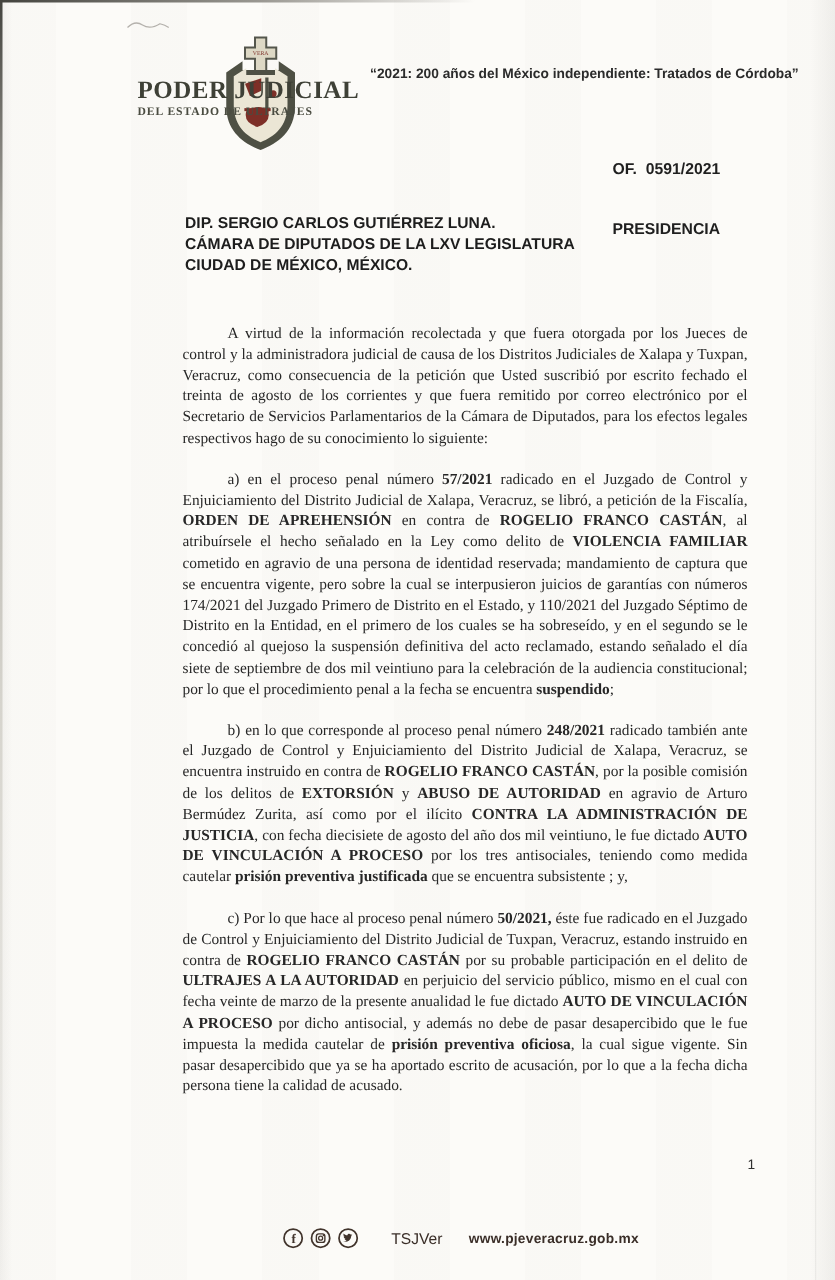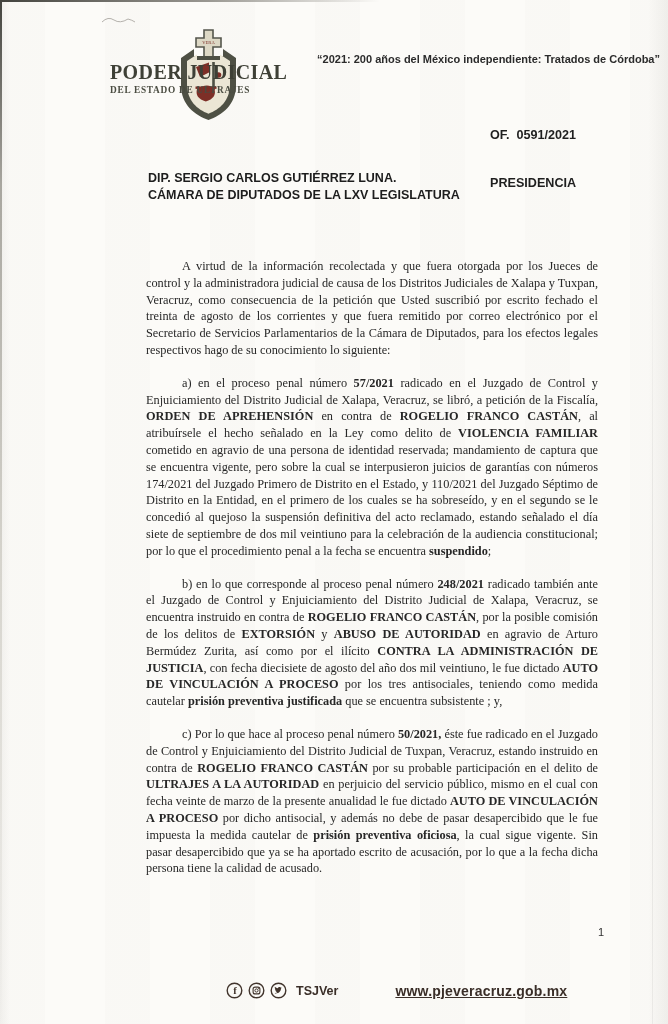--- a/index.html
+++ b/index.html
@@ -20,39 +20,39 @@
     background:linear-gradient(180deg,rgba(0,0,0,0),rgba(0,0,0,0.08) 40%,rgba(0,0,0,0.05));}
   .scribble{position:absolute;left:98px;top:12px;}
 
   .logo{position:absolute;left:42px;top:28px;width:200px;height:100px;text-align:right;}
   .logo-text{position:absolute;left:68px;top:33px;width:132px;}
   .logo-title{font-family:"Liberation Serif", serif;font-size:20px;font-weight:700;
     color:#3e4036;letter-spacing:0.4px;white-space:nowrap;}
   .logo-subtitle{font-family:"Liberation Serif", serif;font-size:9.3px;font-weight:700;
     color:#4a4c41;letter-spacing:0.75px;margin-top:1px;white-space:nowrap;}
 
-  .motto{position:absolute;top:53px;right:8px;font-size:11px;font-weight:700;
+  .motto{position:absolute;top:53px;right:29px;font-size:11px;font-weight:700;
     color:#2b2b2b;white-space:nowrap;}
   .office-block{position:absolute;left:490px;top:95px;font-weight:700;font-size:12.6px;
     line-height:16px;color:#1f1f1f;white-space:pre;}
 
   .recipient{position:absolute;left:148px;top:170px;font-weight:700;font-size:12.5px;
     line-height:17px;color:#1d1d1d;}
 
   .body-text{position:absolute;left:146px;top:258px;width:452px;
     font-size:12.3px;line-height:16.8px;text-align:justify;color:#272727;}
   .para{margin:0 0 16px 0;text-indent:36px;font-family:Liberation Serif, serif;}
   .para .b{font-weight:700;}
 
   .page-number{position:absolute;left:598px;top:926px;font-size:11px;color:#303030;}
 
   .footer{position:absolute;left:226px;top:982px;display:flex;align-items:center;color:#41342c;}
   .footer .icons{display:flex;align-items:center;gap:5px;}
-  .footer .handle{margin-left:9px;font-weight:700;font-size:12.5px;color:#3a2e28;}
-  .footer .site{margin-left:57px;font-weight:700;font-size:14px;letter-spacing:0.2px;color:#3a2e28;text-decoration:underline;}
+  .footer .handle{margin-left:26px;font-weight:400;font-size:12.5px;color:#3a2e28;}
+  .footer .site{margin-left:21px;font-weight:700;font-size:11px;letter-spacing:0.2px;color:#3a2e28;}
 </style>
 </head>
 <body>
 
 <div class="page">
 
   <div class="edge-top"></div>
   <div class="edge-left"></div>
   <div class="edge-right"></div>
 
@@ -85,20 +85,21 @@
   <div class="motto">“2021: 200 años del México independiente: Tratados de Córdoba”</div>
 
   <div class="office-block">
     <div>OF.  0591/2021</div>
     <div>PRESIDENCIA</div>
   </div>
 
   <div class="recipient">
     <div>DIP. SERGIO CARLOS GUTIÉRREZ LUNA.</div>
     <div>CÁMARA DE DIPUTADOS DE LA LXV LEGISLATURA</div>
+    <div>CIUDAD DE MÉXICO, MÉXICO.</div>
   </div>
 
   <div class="body-text">
       <p class="para"><span>A virtud de la información recolectada y que fuera otorgada por los Jueces de control y la administradora judicial de causa de los Distritos Judiciales de Xalapa y Tuxpan, Veracruz, como consecuencia de la petición que Usted suscribió por escrito fechado el treinta de agosto de los corrientes y que fuera remitido por correo electrónico por el Secretario de Servicios Parlamentarios de la Cámara de Diputados, para los efectos legales respectivos hago de su conocimiento lo siguiente:</span></p>
       <p class="para"><span>a) en el proceso penal número </span><span class="b">57/2021</span><span> radicado en el Juzgado de Control y Enjuiciamiento del Distrito Judicial de Xalapa, Veracruz, se libró, a petición de la Fiscalía, </span><span class="b">ORDEN DE APREHENSIÓN</span><span> en contra de </span><span class="b">ROGELIO FRANCO CASTÁN</span><span>, al atribuírsele el hecho señalado en la Ley como delito de </span><span class="b">VIOLENCIA FAMILIAR</span><span> cometido en agravio de una persona de identidad reservada; mandamiento de captura que se encuentra vigente, pero sobre la cual se interpusieron juicios de garantías con números 174/2021 del Juzgado Primero de Distrito en el Estado, y 110/2021 del Juzgado Séptimo de Distrito en la Entidad, en el primero de los cuales se ha sobreseído, y en el segundo se le concedió al quejoso la suspensión definitiva del acto reclamado, estando señalado el día siete de septiembre de dos mil veintiuno para la celebración de la audiencia constitucional; por lo que el procedimiento penal a la fecha se encuentra </span><span class="b">suspendido</span><span>;</span></p>
       <p class="para"><span>b) en lo que corresponde al proceso penal número </span><span class="b">248/2021</span><span> radicado también ante el Juzgado de Control y Enjuiciamiento del Distrito Judicial de Xalapa, Veracruz, se encuentra instruido en contra de </span><span class="b">ROGELIO FRANCO CASTÁN</span><span>, por la posible comisión de los delitos de </span><span class="b">EXTORSIÓN</span><span> y </span><span class="b">ABUSO DE AUTORIDAD</span><span> en agravio de Arturo Bermúdez Zurita, así como por el ilícito </span><span class="b">CONTRA LA ADMINISTRACIÓN DE JUSTICIA</span><span>, con fecha diecisiete de agosto del año dos mil veintiuno, le fue dictado </span><span class="b">AUTO DE VINCULACIÓN A PROCESO</span><span> por los tres antisociales, teniendo como medida cautelar </span><span class="b">prisión preventiva justificada</span><span> que se encuentra subsistente ; y,</span></p>
       <p class="para"><span>c) Por lo que hace al proceso penal número </span><span class="b">50/2021,</span><span> éste fue radicado en el Juzgado de Control y Enjuiciamiento del Distrito Judicial de Tuxpan, Veracruz, estando instruido en contra de </span><span class="b">ROGELIO FRANCO CASTÁN</span><span> por su probable participación en el delito de </span><span class="b">ULTRAJES A LA AUTORIDAD</span><span> en perjuicio del servicio público, mismo en el cual con fecha veinte de marzo de la presente anualidad le fue dictado </span><span class="b">AUTO DE VINCULACIÓN A PROCESO</span><span> por dicho antisocial, y además no debe de pasar desapercibido que le fue impuesta la medida cautelar de </span><span class="b">prisión preventiva oficiosa</span><span>, la cual sigue vigente. Sin pasar desapercibido que ya se ha aportado escrito de acusación, por lo que a la fecha dicha persona tiene la calidad de acusado.</span></p>
     </div>
 
   <div class="page-number">1</div>

